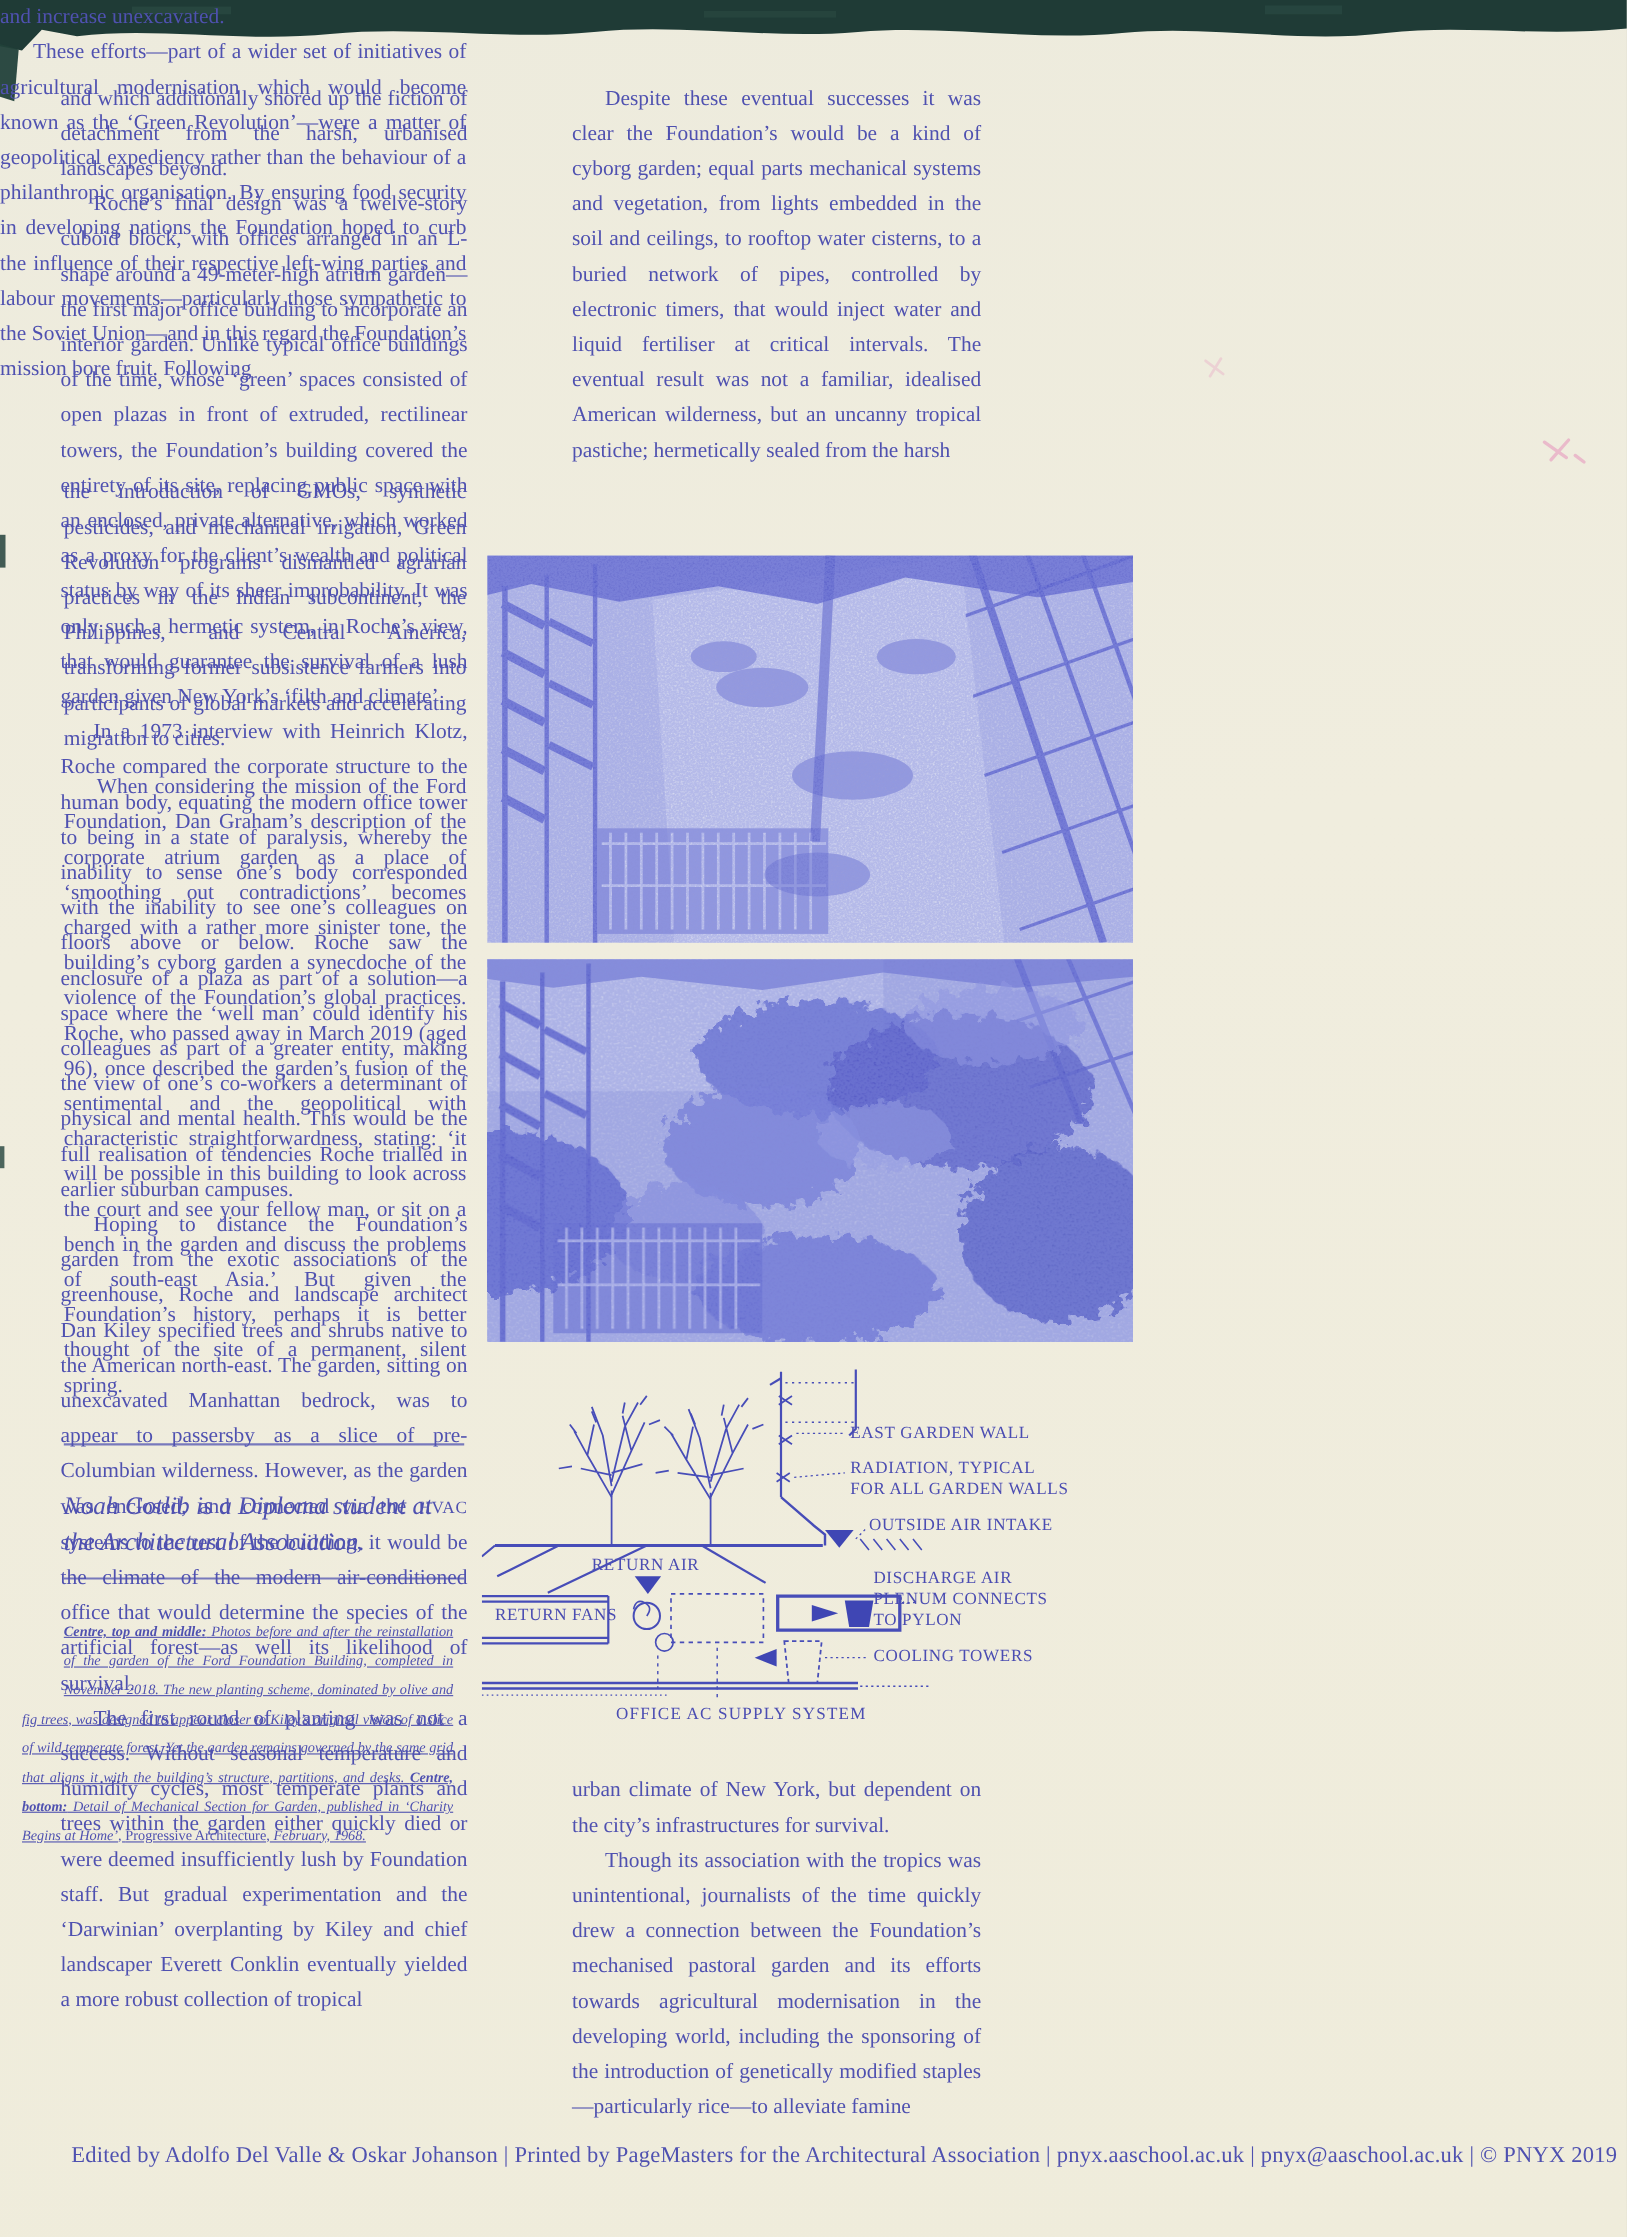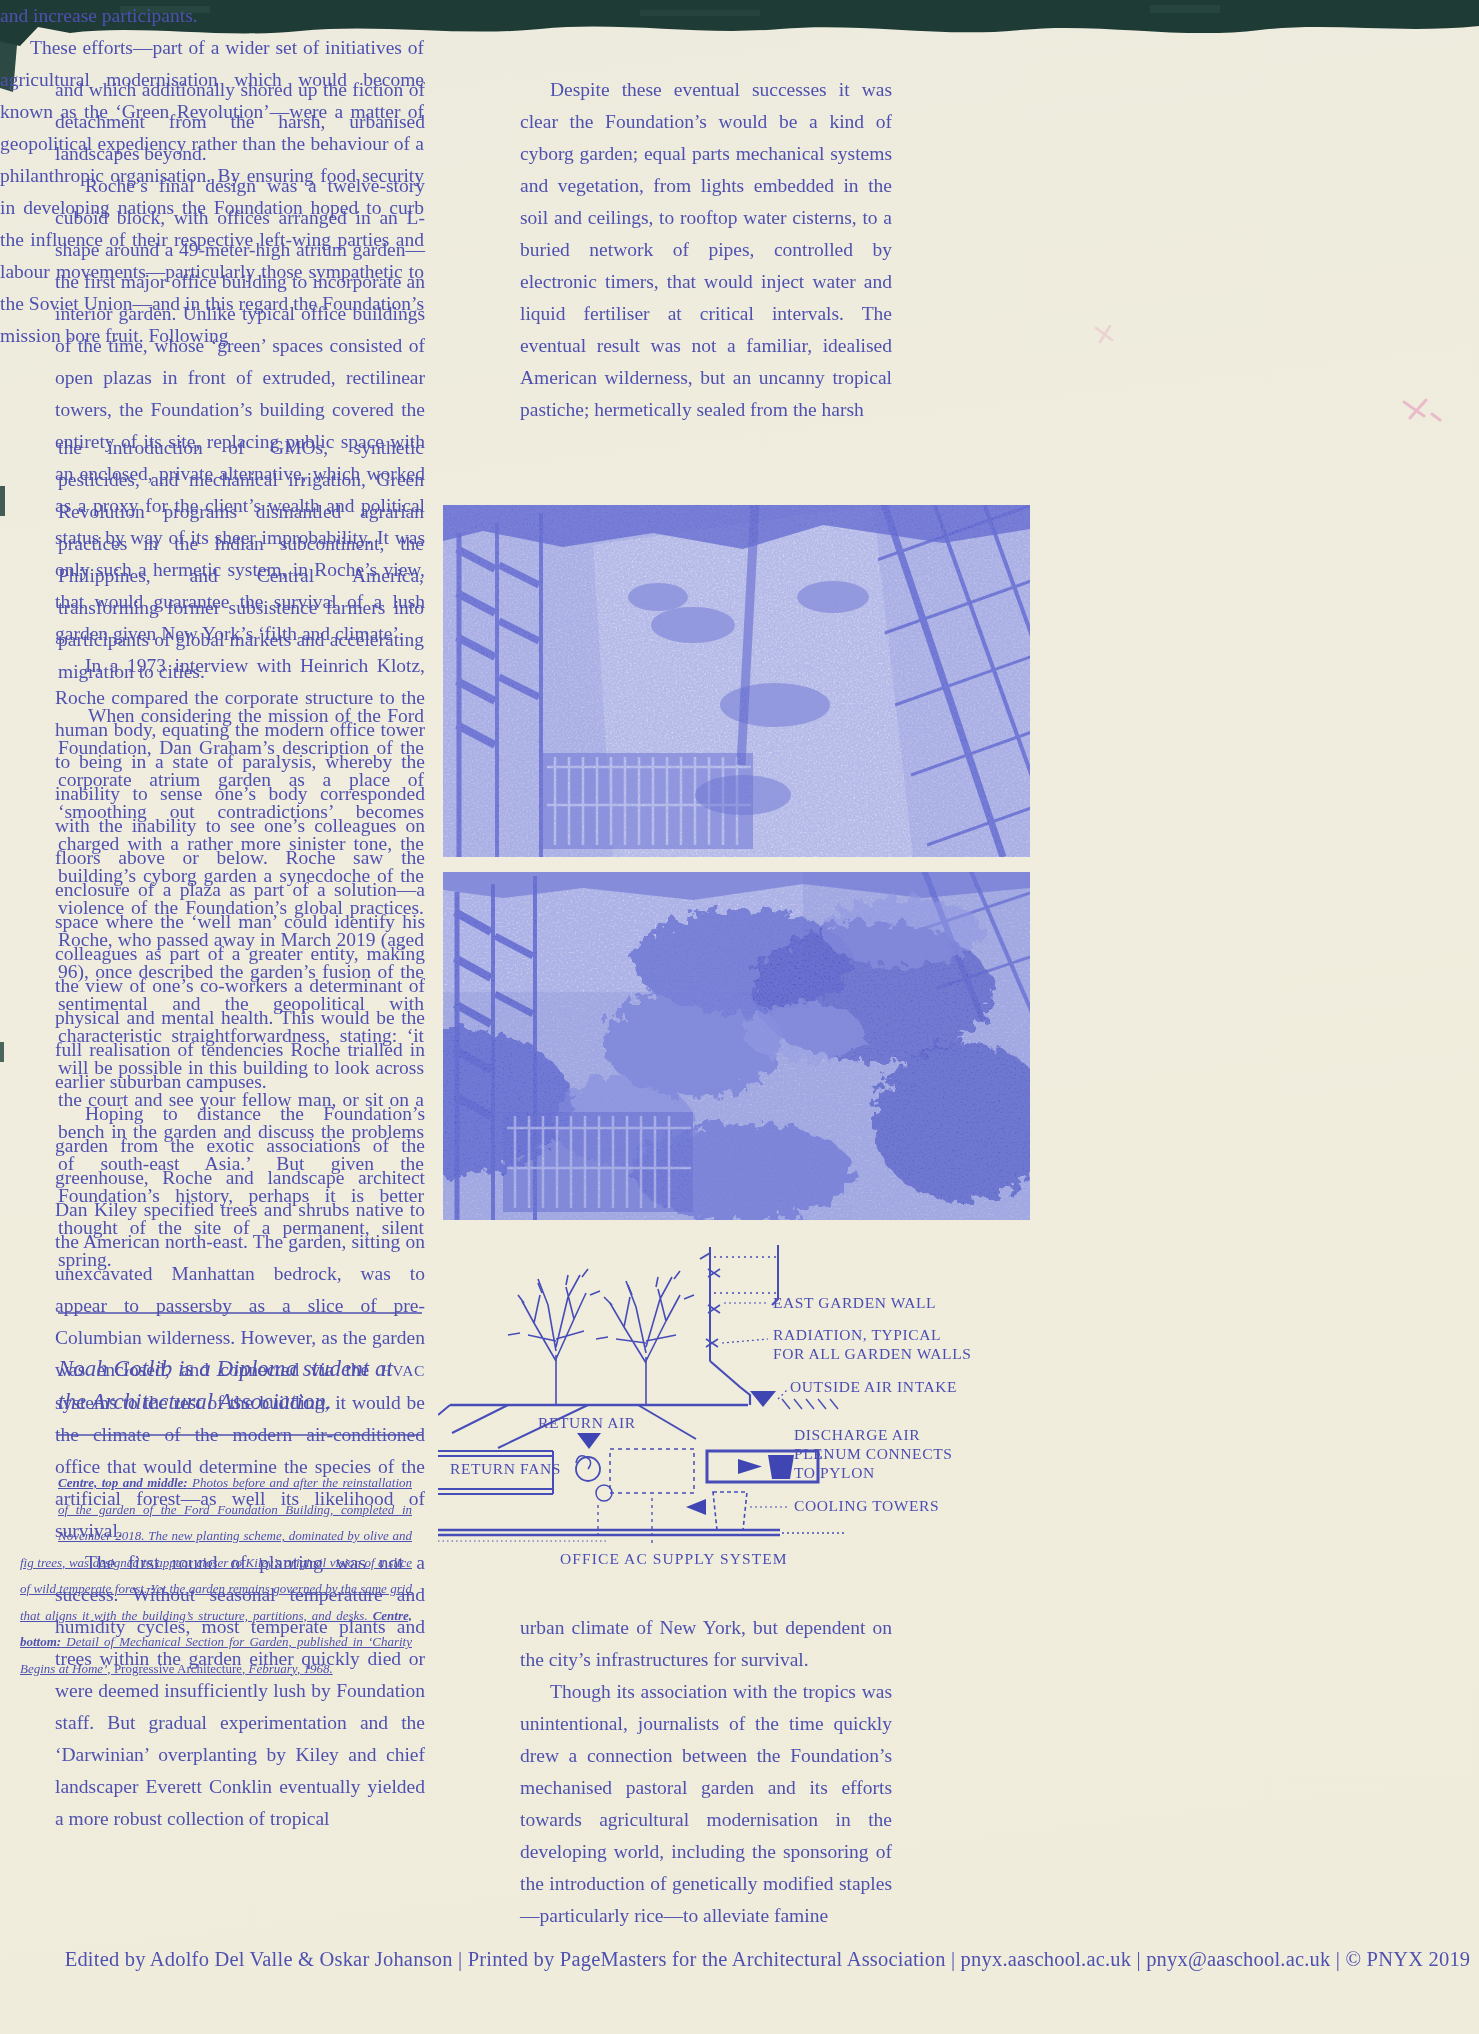--- a/index.html
+++ b/index.html
@@ -312,21 +312,21 @@
     <div class="diagram-label" id="lbl-office">OFFICE AC SUPPLY SYSTEM</div>
   </div>
 
   <div id="col2bottom" class="col">
     <p class="noind">urban climate of New York, but dependent on the city’s infrastructures for survival.</p>
     <p class="ind">Though its association with the tropics was unintentional, journalists of the time quickly drew a connection between the Foundation’s mechanised pastoral garden and its efforts towards agricultural modernisation in the developing world, including the sponsoring of the introduction of genetically modified staples—particularly rice—to alleviate famine</p>
   </div>
 
   <div id="col3">
     <div class="c3a col" style="position:absolute;left:0;top:0;">
-      <p class="noind">and increase participants.</p>
+      <p class="noind">and increase unexcavated.</p>
       <p class="ind">These efforts—part of a wider set of initiatives of agricultural modernisation which would become known as the ‘Green Revolution’—were a matter of geopolitical expediency rather than the behaviour of a philanthropic organisation. By ensuring food security in developing nations the Foundation hoped to curb the influence of their respective left-wing parties and labour movements—particularly those sympathetic to the Soviet Union—and in this regard the Foundation’s mission bore fruit. Following</p>
     </div>
     <div class="c3b col" style="position:absolute;left:58px;top:432px;">
       <p class="noind">the introduction of GMOs, synthetic pesticides, and mechanical irrigation, Green Revolution programs dismantled agrarian practices in the Indian subcontinent, the Philippines, and Central America, transforming former subsistence farmers into participants of global markets and accelerating migration to cities.</p>
       <p class="ind">When considering the mission of the Ford Foundation, Dan Graham’s description of the corporate atrium garden as a place of ‘smoothing out contradictions’ becomes charged with a rather more sinister tone, the building’s cyborg garden a synecdoche of the violence of the Foundation’s global practices. Roche, who passed away in March 2019 (aged 96), once described the garden’s fusion of the sentimental and the geopolitical with characteristic straightforwardness, stating: ‘it will be possible in this building to look across the court and see your fellow man, or sit on a bench in the garden and discuss the problems of south-east Asia.’ But given the Foundation’s history, perhaps it is better thought of the site of a permanent, silent spring.</p>
     </div>
     <div class="rule" id="rule1"></div>
     <div class="author">Noah Gotlib is a Diploma student at the Architectural Association.</div>
     <div class="rule" id="rule2"></div>
     <div class="caption">

